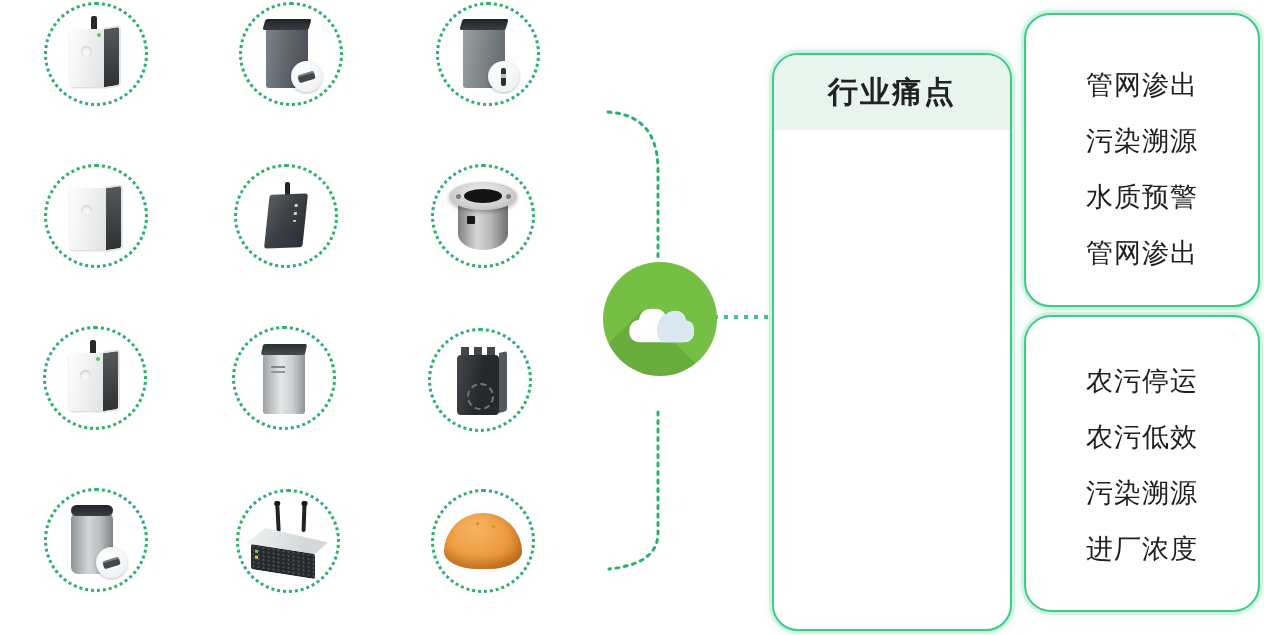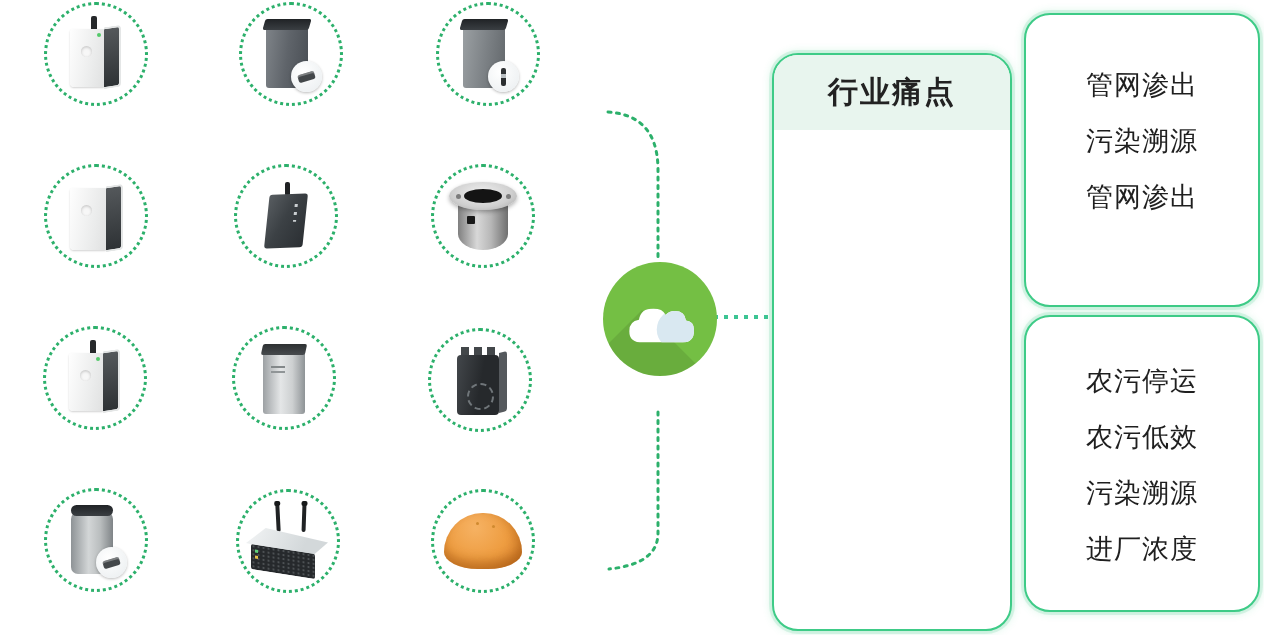--- a/index.html
+++ b/index.html
@@ -135,21 +135,21 @@
   .cloud svg{position:relative;z-index:2;width:82px;height:60px;}
   .cloud-label{position:absolute;left:588px;top:378px;width:144px;text-align:center;
     font-size:18px;letter-spacing:1px;color:#2d2d2d;}
 
   
   .panel{position:absolute;background:#ffffff;box-sizing:border-box;
     border:2px solid var(--panel-border-green,#3ecb87);border-radius:26px;
     box-shadow:0 0 0 3px rgba(62,203,135,.15),0 0 10px rgba(62,203,135,.3);}
   .panel-pain{left:772px;top:13px;width:240px;height:578px;overflow:hidden;margin-top:40px;}
   .panel-net{left:1024px;top:13px;width:236px;height:294px;}
-  .panel-rural{left:1024px;top:315px;width:236px;height:297px;}
+  .panel-rural{left:1024px;top:315px;width:236px;height:297px;border-radius:27px;}
   .panel-header{height:75px;background:var(--panel-header-bg,#e8f5ee);
     display:flex;align-items:center;justify-content:center;
     font-size:30px;font-weight:700;letter-spacing:2px;color:#222;}
   .panel-list{list-style:none;margin:0;padding:0;display:flex;flex-direction:column;align-items:center;}
   .panel-list li{height:56px;display:flex;align-items:center;font-size:27px;letter-spacing:1px;color:var(--text-dark,#1f1f1f);}
   .panel-pain .panel-list{padding-top:37px;}
   .panel-net .panel-list{padding-top:42px;}
   .panel-rural .panel-list{padding-top:36px;}
 </style>
 </head>
@@ -255,20 +255,21 @@
   </div>
 
   <section class="panel panel-pain">
     <header class="panel-header">行业痛点</header>
   </section>
 
   <section class="panel panel-net">
     <ul class="panel-list">
         <li>管网渗出</li>
         <li>污染溯源</li>
+        <li>水质预警</li>
         <li>管网渗出</li>
       </ul>
   </section>
 
   <section class="panel panel-rural">
     <ul class="panel-list">
         <li>农污停运</li>
         <li>农污低效</li>
         <li>污染溯源</li>
         <li>进厂浓度</li>

